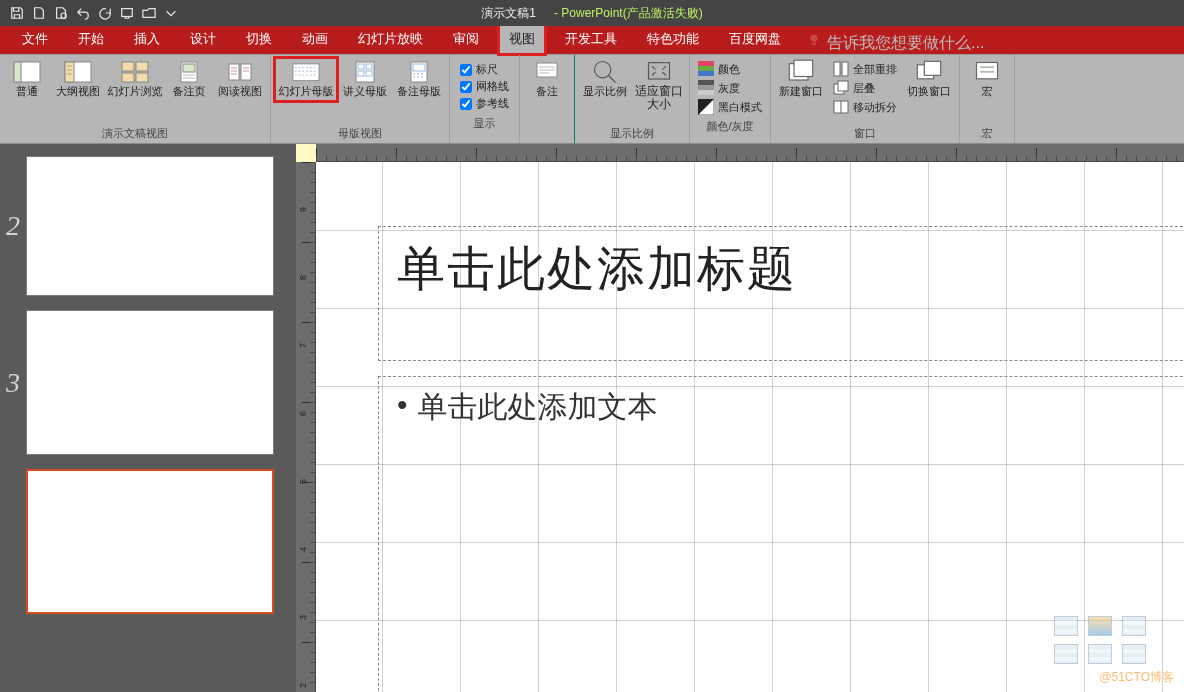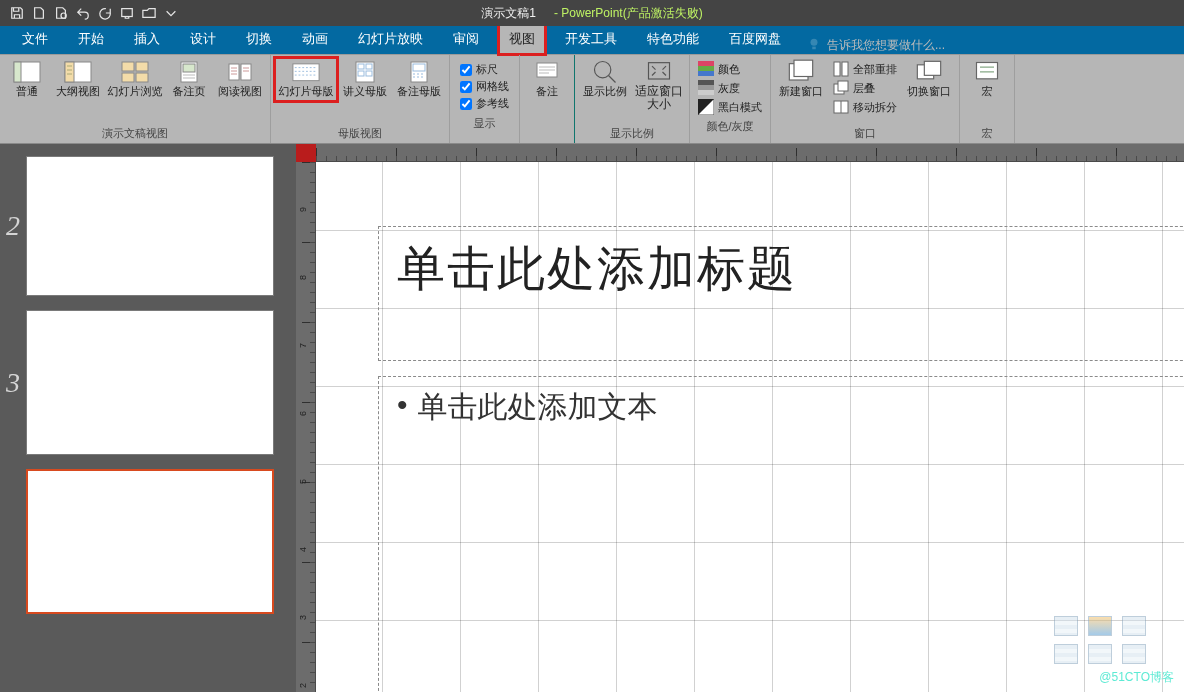--- a/index.html
+++ b/index.html
@@ -7,25 +7,25 @@
 
   
   .qat-row { height:26px; background:#444444; display:flex; align-items:center; color:#fff; font-size:12px; position:relative; }
   .qat { display:flex; gap:4px; padding-left:8px; align-items:center; }
   .qat .qi { width:18px; height:18px; display:flex; align-items:center; justify-content:center; cursor:pointer; color:#ddd; }
   .qat .qi svg { width:14px; height:14px; fill:#e5e5e5; }
   .title-center { position:absolute; left:50%; transform:translateX(-50%); color:#f0f0f0; pointer-events:none; display:flex; align-items:center; gap:18px; }
   .title-center .suf { color:#bef264; }
 
   
-  .menu-row { height:28px; background:#0369a1; display:flex; align-items:flex-end; padding-left:12px; color:#fff; font-size:13px; gap:10px; }
+  .menu-row { height:28px; background:#b91c1c; display:flex; align-items:flex-end; padding-left:12px; color:#fff; font-size:13px; gap:10px; }
   .menu-row .mt { padding:5px 10px 6px 10px; cursor:pointer; }
   .menu-row .mt.active { background:#b6b6b6; color:#222; }
   .menu-row .mt.red-outline { outline:3px solid #dc1f1f; outline-offset:-1px; }
-  .tellme { display:flex; align-items:flex-start; gap:6px; color:#bbb; font-size:12px; margin-left:6px; }
+  .tellme { display:flex; align-items:flex-start; gap:6px; color:#bbb; font-size:16px; margin-left:6px; }
   .tellme .bulb { width:14px; height:14px; }
 
   
   .ribbon { height:90px; background:#b6b6b6; border-top:1px solid #9a9a9a; border-bottom:1px solid #8a8a8a; display:flex; color:#222; font-size:11px; }
   .rgroup { display:flex; flex-direction:column; align-items:center; padding:3px 4px 0 4px; border-right:1px solid #9e9e9e; }
   .rgroup .btns { display:flex; gap:2px; flex:1; align-items:flex-start; }
   .rgroup .glabel { font-size:11px; color:#444; padding:1px 0 2px 0; width:100%; text-align:center; }
   .bbtn { width:46px; display:flex; flex-direction:column; align-items:center; gap:2px; padding:2px 0; cursor:pointer; border:1px solid transparent; }
   .bbtn.red-outline { outline:3px solid #dc1f1f; outline-offset:-1px; }
   .bbtn .ic { width:28px; height:22px; display:flex; align-items:center; justify-content:center; }
@@ -39,21 +39,21 @@
 
   
   .work { position:absolute; top:144px; left:0; right:0; bottom:0; display:flex; background:#5a5a5a; }
   .thumbs { width:296px; background:#5a5a5a; overflow:hidden; padding:6px 8px 6px 6px; }
   .thumb-wrap { display:flex; align-items:center; gap:6px; margin-bottom:14px; }
   .tn-num { width:14px; text-align:right; color:#d5d5d5; font-size:28px; font-family:"SimSun",serif; font-style:italic; }
   .thumb { width:248px; height:145px; background:#fff; border:1px solid #7a7a7a; cursor:pointer; }
   .thumb.sel { border:2px solid #d84a1f; }
   .thumb.cut { }
 
-  .editor { flex:1; position:relative; background:#b91c1c; }
+  .editor { flex:1; position:relative; background:#fef9c3; }
   .ruler-h { position:absolute; left:20px; right:0; top:0; height:18px; background:#6c6c6c; border-bottom:1px solid #4a4a4a; }
   .ruler-h .ticks { position:absolute; inset:0;
      background-image:repeating-linear-gradient(to right, #4a4a4a 0 1px, transparent 1px 10px),
                       repeating-linear-gradient(to right, #2f2f2f 0 1px, transparent 1px 80px);
      background-position:0 12px, 0 4px; background-size:10px 6px, 80px 14px; background-repeat:repeat-x; }
   .ruler-v { position:absolute; top:18px; left:0; width:20px; bottom:0; background:#6c6c6c; border-right:1px solid #4a4a4a; }
   .ruler-v .ticks { position:absolute; inset:0;
      background-image:repeating-linear-gradient(to bottom, #4a4a4a 0 1px, transparent 1px 10px),
                       repeating-linear-gradient(to bottom, #2f2f2f 0 1px, transparent 1px 80px);
      background-position:14px 0, 6px 0; background-size:6px 10px, 14px 80px; background-repeat:repeat-y; }
@@ -67,21 +67,21 @@
        linear-gradient(to bottom, rgba(0,0,0,.18) 1px, transparent 1px);
      background-size:78px 78px;
      background-position:-4px -4px; }
   .ph { position:absolute; border:1px dashed #8a8a8a; }
   .ph-title { left:70px; top:70px; right:80px; height:135px; padding:10px 18px; }
   .ph-title .t { font-size:48px; color:#222; letter-spacing:2px; }
   .ph-body { left:70px; top:220px; right:80px; height:320px; padding:10px 18px; }
   .bul { display:flex; gap:10px; font-size:30px; color:#333; }
   .bul .dot { font-size:30px; line-height:36px; }
 
-  .watermark { position:absolute; right:10px; bottom:6px; color:#5eead4; font-size:12px; pointer-events:none; }
+  .watermark { position:absolute; right:10px; bottom:6px; color:#fdba74; font-size:12px; pointer-events:none; }
   .wm-icons { position:absolute; right:38px; bottom:28px; display:flex; flex-direction:column; gap:8px; align-items:flex-end; opacity:.55; }
   .wm-icons .row { display:flex; gap:10px; }
   .wm-icons .ri { width:24px; height:20px; border:1px solid #8aa7bf; background:repeating-linear-gradient(#d5e3ee 0 4px,#e9f1f7 4px 8px); }
 
   
   .stroke-lite { stroke:#e5e5e5; fill:none; stroke-width:1.4; }
 </style>
 </head>
 <body>
 

